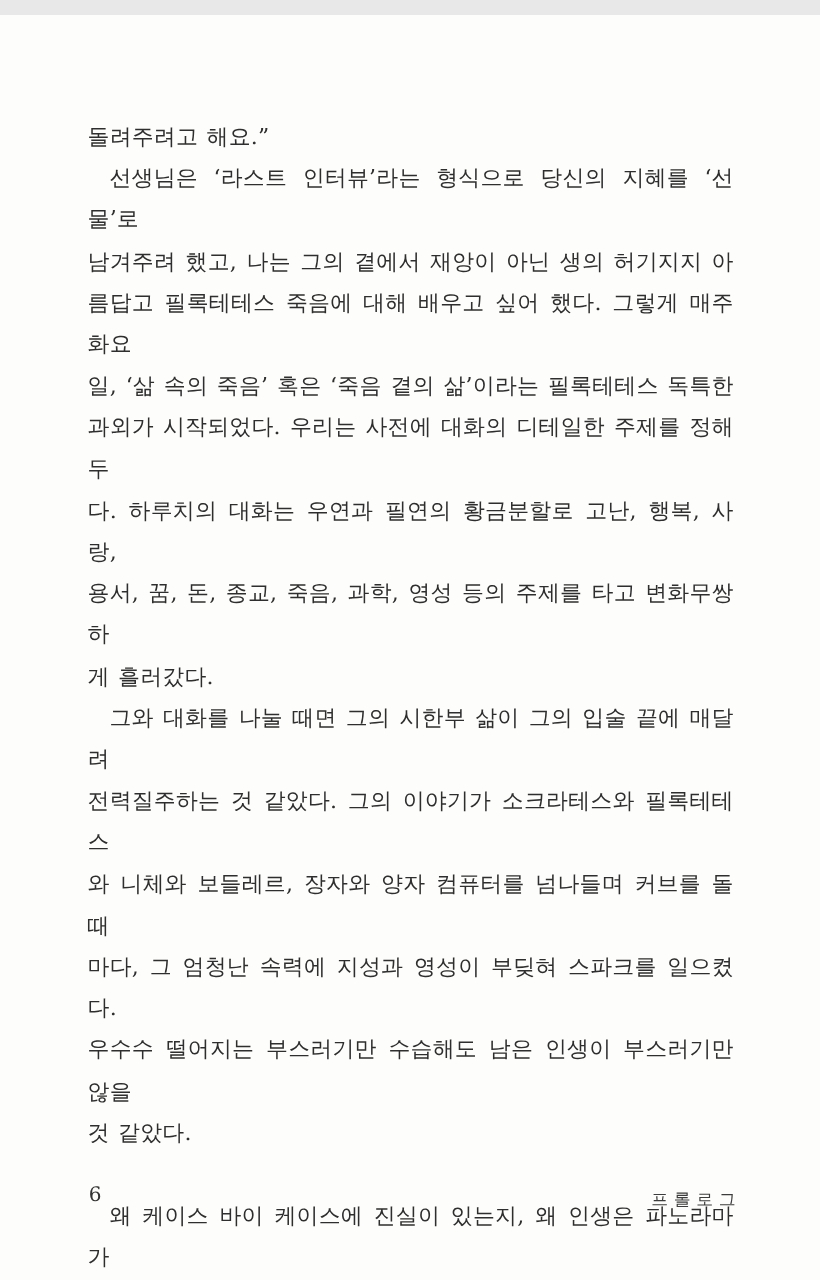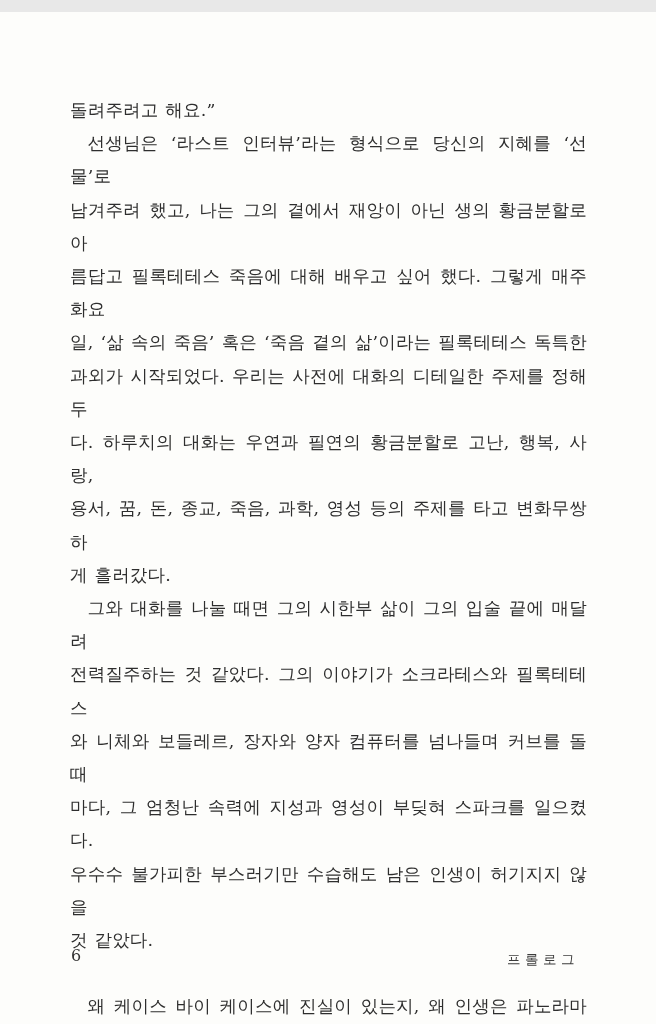--- a/index.html
+++ b/index.html
@@ -35,55 +35,55 @@
   .line.indent { text-indent: 17.5px; }
   .footer-page-number {
     position: absolute;
     left: 71px;
     top: 934px;
     font-size: 16px;
     color: #333333;
   }
   .footer-section-label {
     position: absolute;
-    right: 77px;
+    right: 63px;
     top: 939px;
     font-size: 13.5px;
     letter-spacing: 4.5px;
     color: #3c3c3c;
   }
 </style>
 </head>
 <body>
 
 <div class="page">
 
   <div class="text-block">
 
     <div class="paragraph">
       <div class="line last">돌려주려고 해요.”</div>
     </div>
 
     <div class="paragraph">
       <div class="line indent">선생님은 ‘라스트 인터뷰’라는 형식으로 당신의 지혜를 ‘선물’로</div>
-      <div class="line">남겨주려 했고, 나는 그의 곁에서 재앙이 아닌 생의 황금분할로 아</div>
+      <div class="line">남겨주려 했고, 나는 그의 곁에서 재앙이 아닌 생의 허기지지 아</div>
       <div class="line">름답고 필록테테스 죽음에 대해 배우고 싶어 했다. 그렇게 매주 화요</div>
       <div class="line">일, ‘삶 속의 죽음’ 혹은 ‘죽음 곁의 삶’이라는 필록테테스 독특한</div>
       <div class="line">과외가 시작되었다. 우리는 사전에 대화의 디테일한 주제를 정해두</div>
       <div class="line">다. 하루치의 대화는 우연과 필연의 황금분할로 고난, 행복, 사랑,</div>
       <div class="line">용서, 꿈, 돈, 종교, 죽음, 과학, 영성 등의 주제를 타고 변화무쌍하</div>
       <div class="line last">게 흘러갔다.</div>
     </div>
 
     <div class="paragraph">
       <div class="line indent">그와 대화를 나눌 때면 그의 시한부 삶이 그의 입술 끝에 매달려</div>
       <div class="line">전력질주하는 것 같았다. 그의 이야기가 소크라테스와 필록테테스</div>
       <div class="line">와 니체와 보들레르, 장자와 양자 컴퓨터를 넘나들며 커브를 돌 때</div>
       <div class="line">마다, 그 엄청난 속력에 지성과 영성이 부딪혀 스파크를 일으켰다.</div>
-      <div class="line">우수수 불가피한 부스러기만 수습해도 남은 인생이 허기지지 않을</div>
+      <div class="line">우수수 떨어지는 부스러기만 수습해도 남은 인생이 부스러기만 않을</div>
       <div class="line last">것 같았다.</div>
     </div>
 
     <div class="paragraph gap-before">
       <div class="line indent">왜 케이스 바이 케이스에 진실이 있는지, 왜 인생은 파노라마가</div>
 
     </div>
 
   </div>
 

